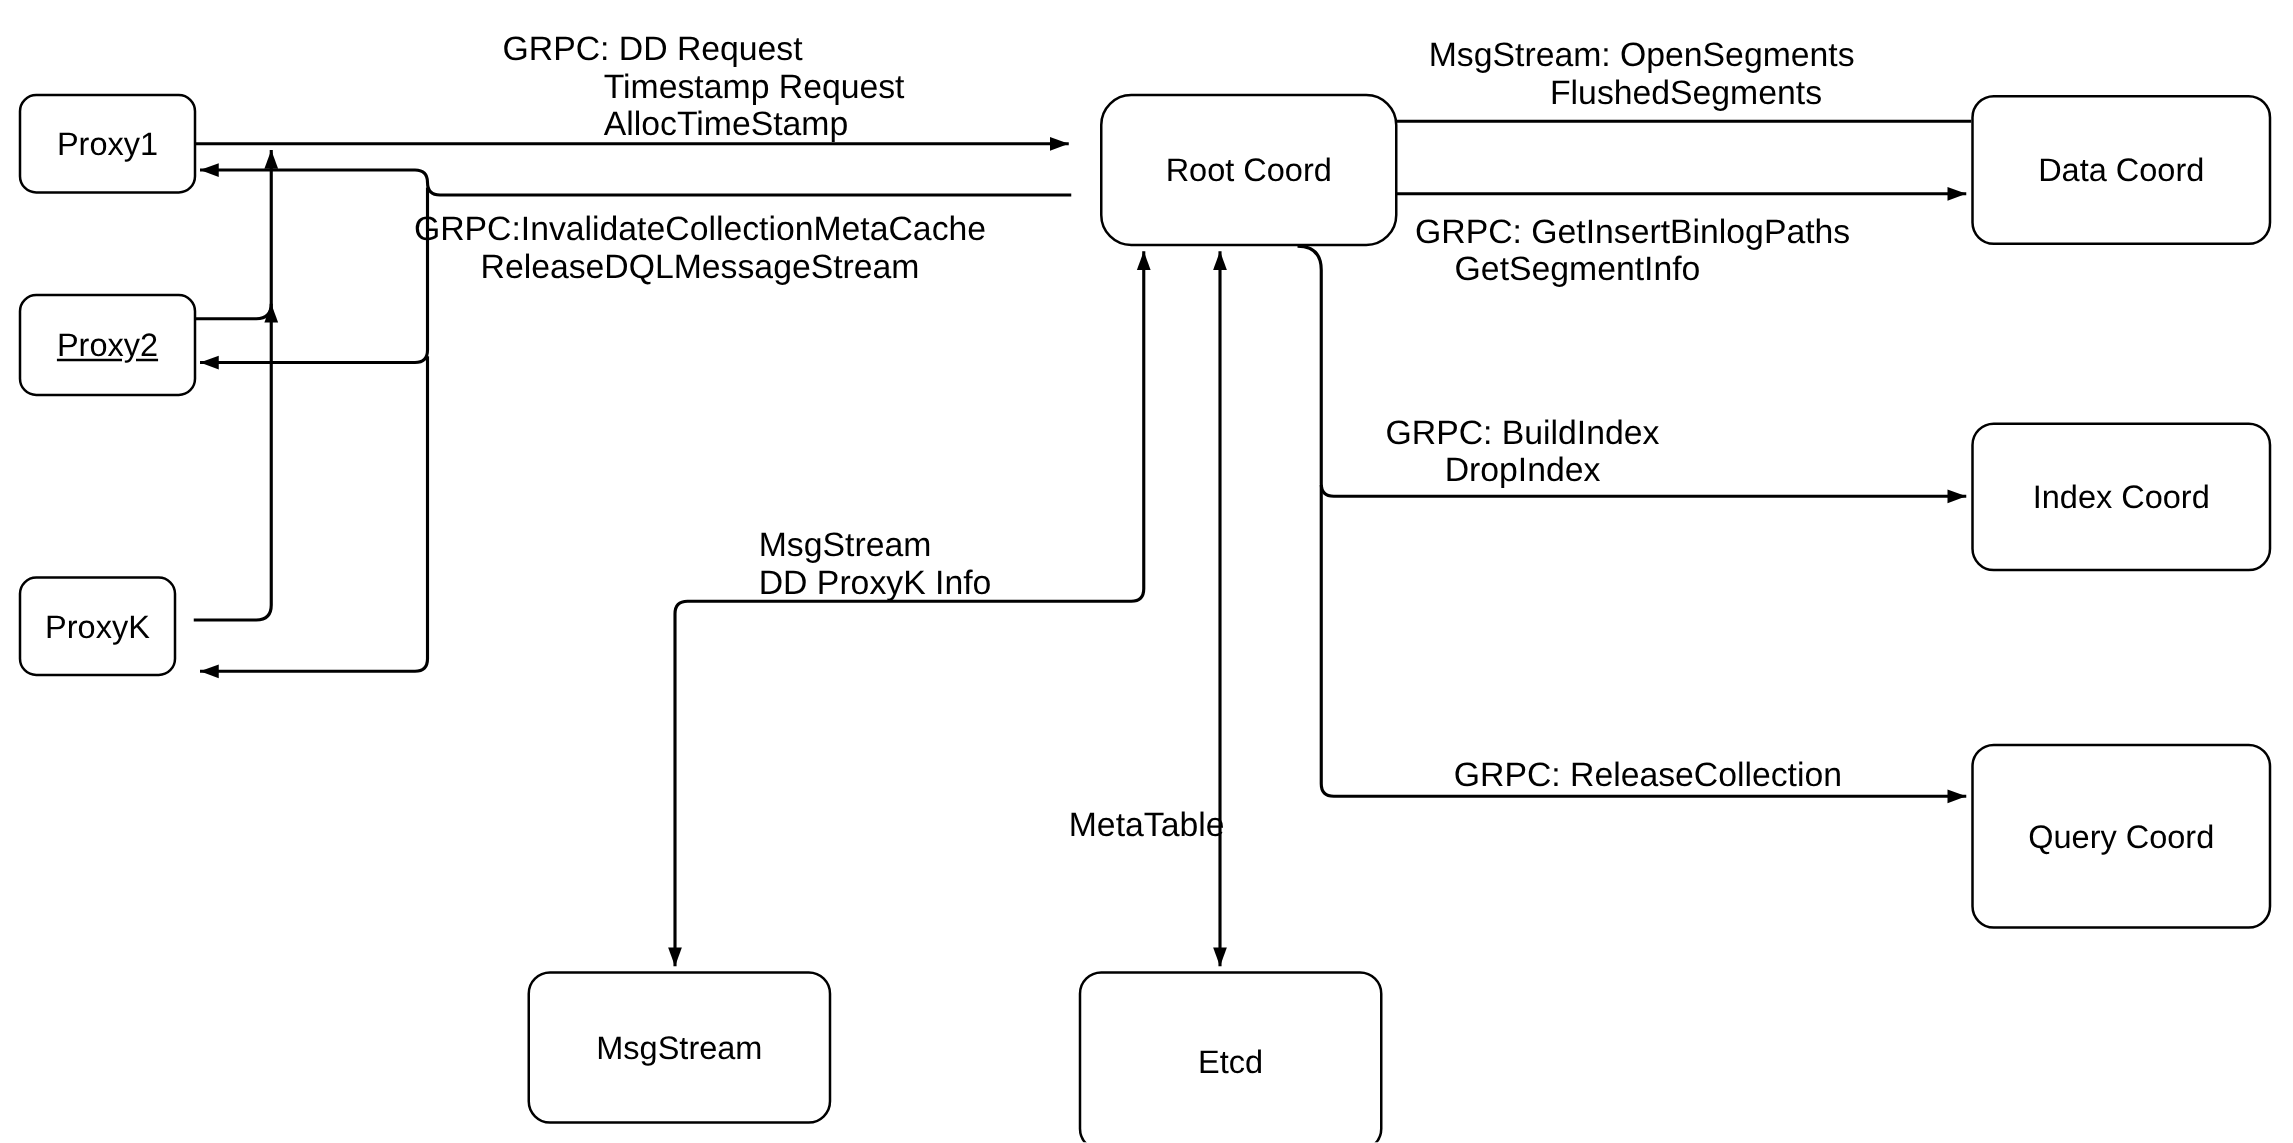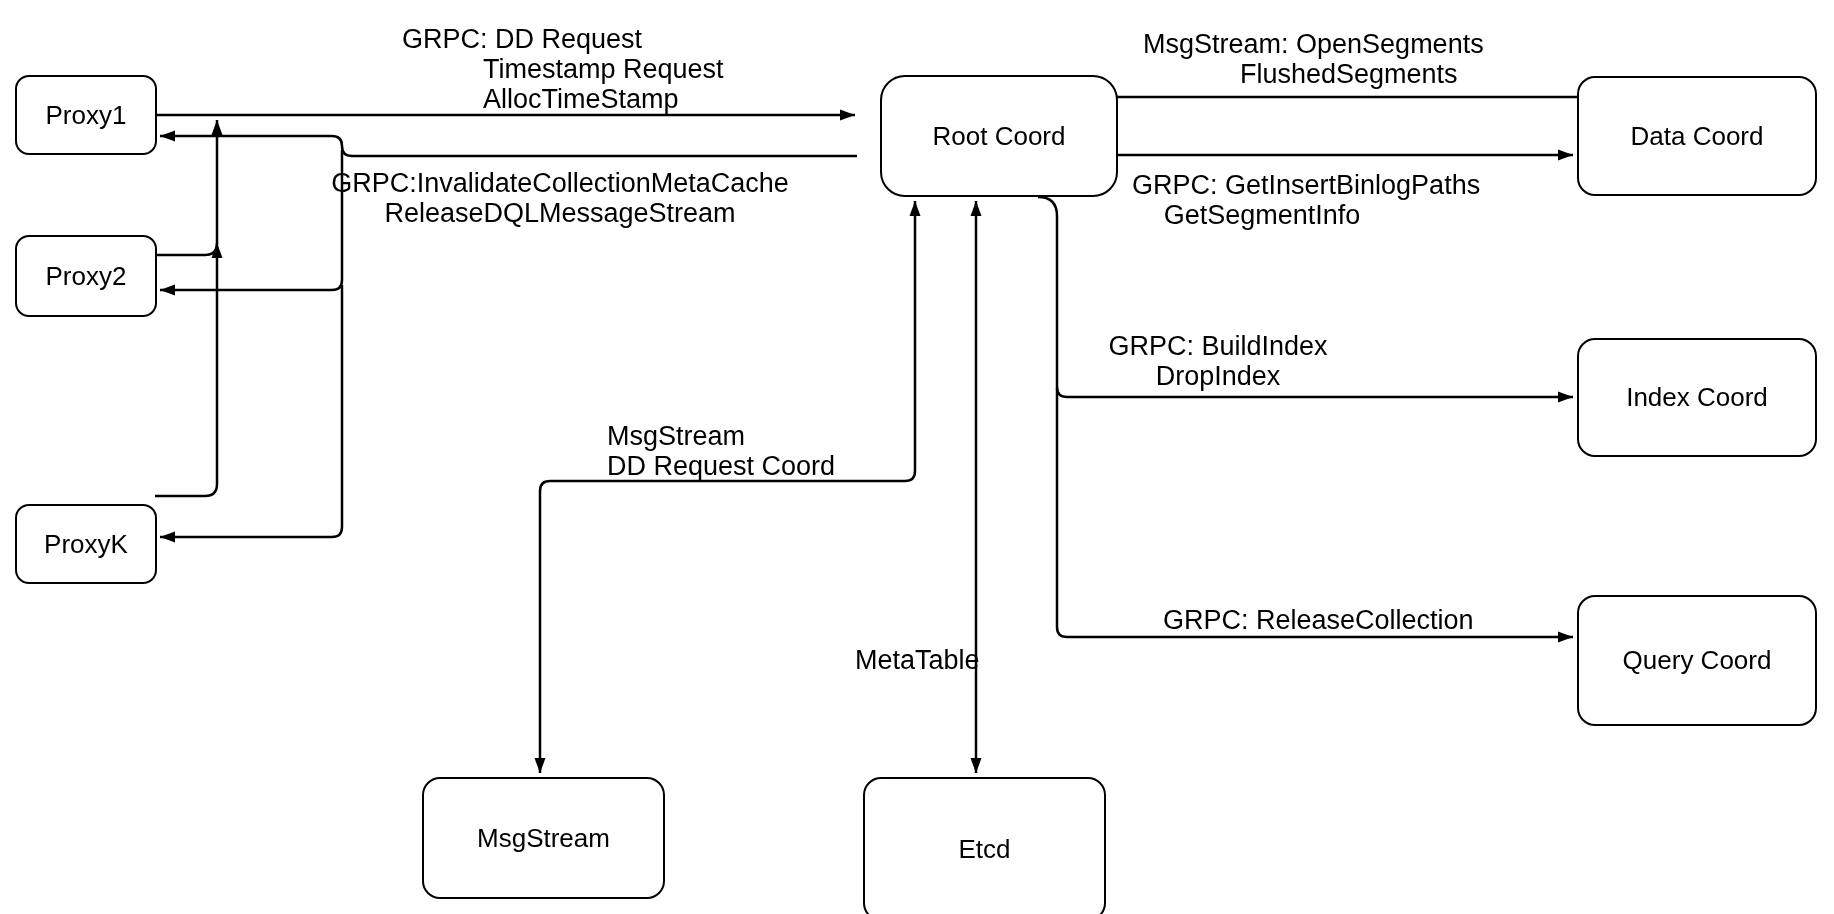--- a/index.html
+++ b/index.html
@@ -36,26 +36,26 @@
     border-radius: 18px;
     display: flex;
     align-items: center;
     justify-content: center;
     font-size: 26px;
     white-space: nowrap;
   }
   .node.small { border-radius: 14px; }
 
   .node-proxy1      { left: 15px;   top: 75px;  width: 142px; height: 80px; text-align: right;  }
-  .node-proxy2      { left: 15px;   top: 235px; width: 142px; height: 82px;  }
-  .node-proxyk      { left: 15px;   top: 504px; width: 142px; height: 80px;  }
+  .node-proxy2      { left: 15px;   top: 235px; width: 142px; height: 82px; text-decoration: underline;  }
+  .node-proxyk      { left: 15px;   top: 461px; width: 126px; height: 80px;  }
   .node-root-coord  { left: 880px;  top: 75px;  width: 238px; height: 122px; border-radius: 25px; }
   .node-data-coord  { left: 1577px; top: 76px;  width: 240px; height: 120px; text-align: right; }
   .node-index-coord { left: 1577px; top: 338px; width: 240px; height: 119px; }
-  .node-query-coord { left: 1577px; top: 595px; width: 240px; height: 131px; }
+  .node-query-coord { left: 1577px; top: 595px; width: 240px; height: 148px; }
   .node-msgstream   { left: 422px;  top: 777px; width: 243px; height: 122px; }
   .node-etcd        { left: 863px;  top: 777px; width: 243px; height: 144px; align-items: center; }
 
   .edge-label {
     position: absolute;
     font-size: 27px;
     line-height: 30px;
     white-space: nowrap;
   }
   .edge-label .indent1 { margin-left: 81px; }
@@ -164,20 +164,20 @@
     <div>GRPC: BuildIndex</div>
     <div>DropIndex</div>
   </div>
 
   <div class="edge-label label-root-to-query">
     <div>GRPC: ReleaseCollection</div>
   </div>
 
   <div class="edge-label label-root-to-msgstream">
     <div>MsgStream</div>
-    <div>DD Request Coord</div>
+    <div>DD ProxyK Info</div>
   </div>
 
   <div class="edge-label label-root-to-etcd">
     <div>MetaTable</div>
   </div>
 
 </div>
 
 </body></html>

